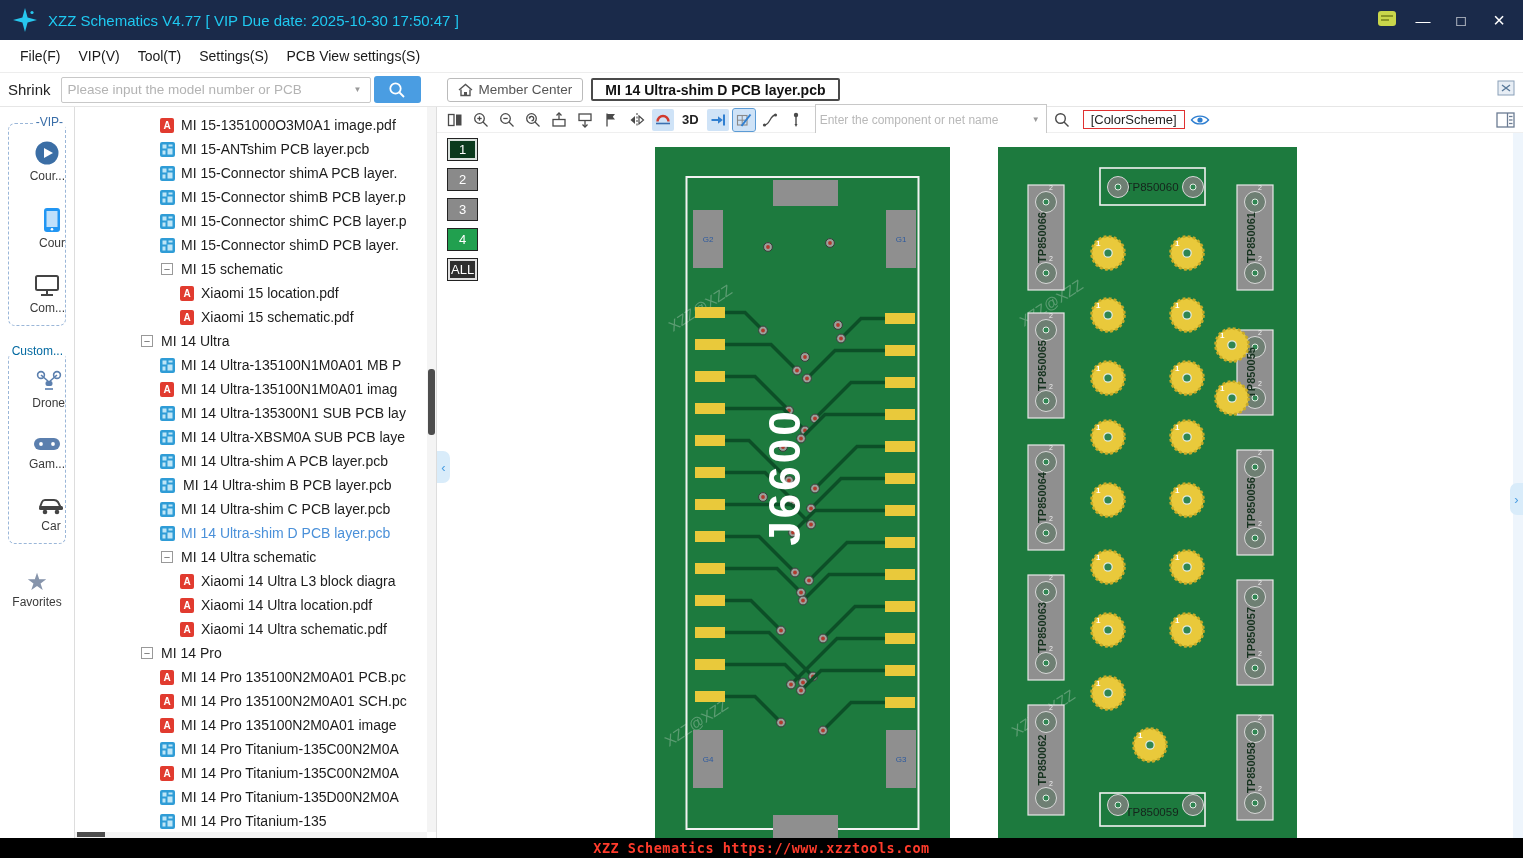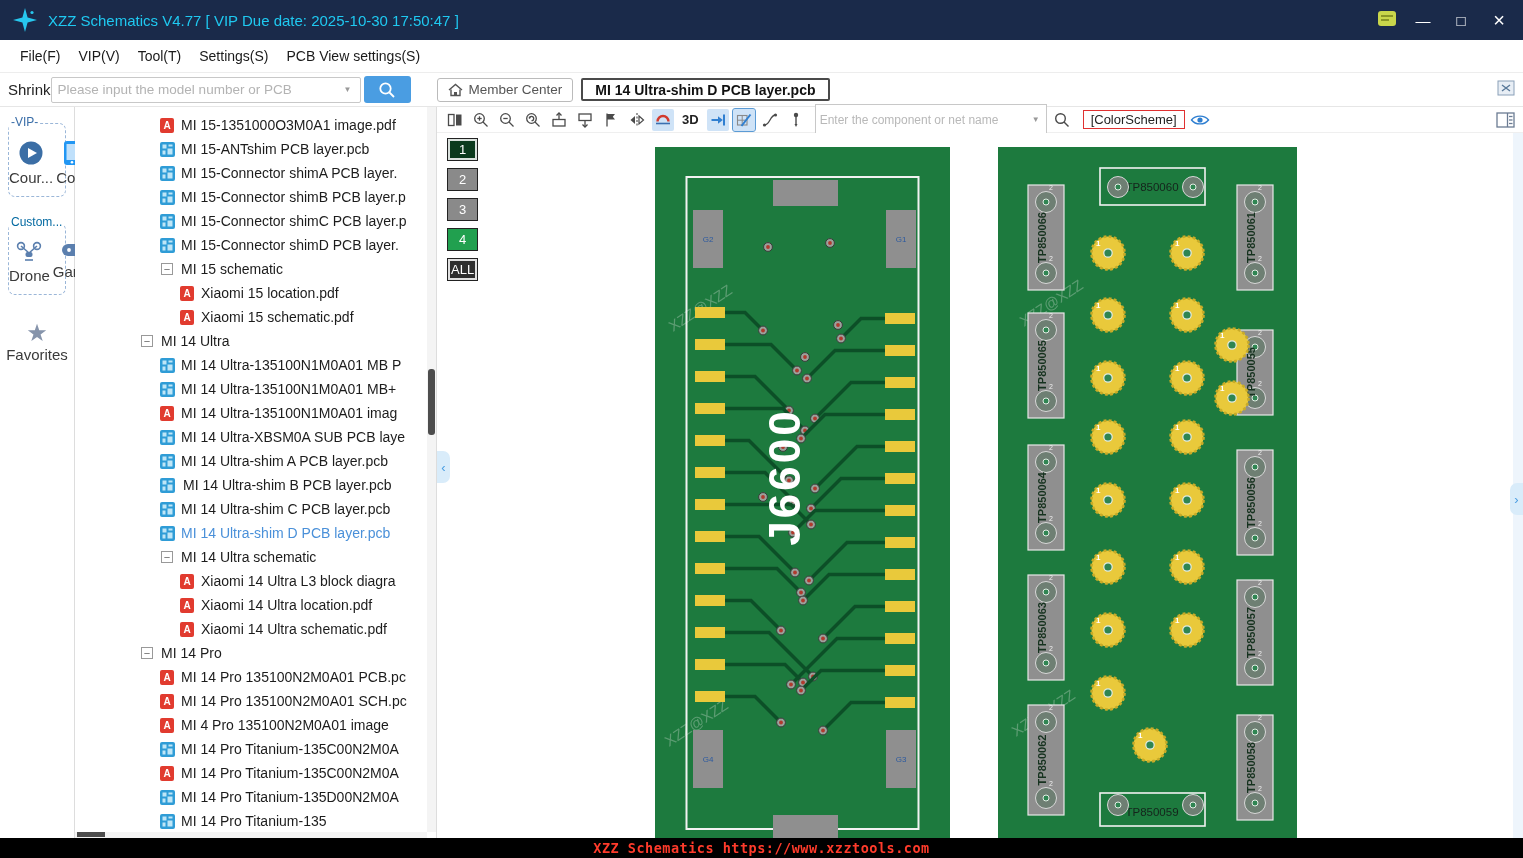--- a/index.html
+++ b/index.html
@@ -14,47 +14,47 @@
   .win-btn { color:#fff; font-size:15px; width:24px; text-align:center; cursor:default; }
   .win-btn.close { font-size:20px; line-height:18px; }
 
   
   .menubar { height:33px; display:flex; align-items:center; gap:18px; padding-left:20px;
              font-size:14px; color:#1a1a1a; border-bottom:1px solid #ededed; background:#fff; }
   .menu-item { white-space:nowrap; cursor:default; }
 
   
   .topbar { height:34px; display:flex; align-items:center; padding-left:8px; background:#fff; border-bottom:1px solid #e6e6e6; }
-  .shrink { font-size:15px; color:#222; }
+  .shrink { font-size:15px; color:#222; margin-right:10px; }
   .model-search { width:310px; height:26px; border:1px solid #c8c8c8; border-radius:2px; display:flex; align-items:center; padding:0 6px; background:#fff; }
   .model-search input { border:none; outline:none; flex:1; min-width:0; font-size:13.5px; font-family:inherit; color:#333; background:transparent; }
   .model-search input::placeholder { color:#b3b3b3; }
   .chev { color:#999; font-size:8px; padding:0 2px; }
   .search-btn { width:47px; height:27px; background:#4a9de2; border:none; border-radius:3px; margin-left:3px;
                 display:flex; align-items:center; justify-content:center; cursor:default; }
   .member-center { margin-left:26px; height:24px; border:1px solid #bbb; border-radius:3px; display:flex; align-items:center;
                    gap:6px; padding:0 10px; color:#555; font-size:13.5px; background:#fff; white-space:nowrap; }
   .tab { margin-left:8px; height:23px; border:2px solid #4a4a4a; border-radius:2px; display:flex; align-items:center;
          padding:0 12px; font-weight:bold; font-size:14px; color:#111; background:#fff; white-space:nowrap; }
   .topbar-right { margin-left:auto; margin-right:8px; display:flex; align-items:center; }
 
   
   .main { position:absolute; top:107px; left:0; right:0; bottom:20px; display:flex; background:#fff; }
 
   
   .vip-sidebar { width:75px; border-right:1px solid #ddd; display:flex; flex-direction:column; align-items:center; padding-top:10px; }
   .vip-box, .custom-box { width:58px; border:1px dashed #9ab6d8; border-radius:7px; position:relative;
-                          display:flex; flex-direction:row; align-items:flex-start; padding:16px 0 10px; gap:3px; }
+                          display:flex; flex-direction:column; align-items:flex-end; padding:16px 0 10px; gap:24px; }
   .vip-box { margin-top:6px; }
   .custom-box { margin-top:26px; }
   .box-title { position:absolute; top:-9px; background:#fff; font-size:12px; padding:0 2px; white-space:nowrap; }
   .vip-box .box-title { color:#3a6ea8; }
   .custom-box .box-title { color:#0369a1; }
   .side-item { display:flex; flex-direction:column; align-items:center; gap:3px; cursor:default; }
-  .side-label { font-size:15px; color:#3a3a3a; white-space:nowrap; }
+  .side-label { font-size:12px; color:#3a3a3a; white-space:nowrap; }
   .fav { margin-top:26px; display:flex; flex-direction:column; align-items:center; gap:1px; }
   .fav .star { font-size:24px; color:#8694ab; line-height:24px; }
 
   
   .tree-panel { width:362px; border-right:1px solid #ddd; position:relative; overflow:hidden; background:#fff; }
   .tree { position:absolute; top:6px; left:0; right:10px; overflow:hidden; }
   .tree-row { height:24px; display:flex; align-items:center; gap:6px; white-space:nowrap; font-size:14px; color:#1c1c1c; cursor:default; overflow:hidden; }
   .tree-row.selected .tlabel { color:#4a90d9; }
   .tico { width:16px; height:16px; flex:0 0 16px; display:flex; align-items:center; justify-content:center; }
   .pdfbox { width:14px; height:15px; background:#e13b2f; border-radius:2px; color:#fff; font-size:10px; font-weight:bold;
@@ -333,48 +333,48 @@
                 <rect x="2.5" y="2.5" width="4" height="4" fill="#bfe6f7"></rect>
                 <rect x="8.5" y="2.5" width="4" height="2" fill="#bfe6f7"></rect>
                 <rect x="2.5" y="8.5" width="3" height="4" fill="#bfe6f7"></rect>
                 <rect x="7.5" y="6.5" width="5" height="6" fill="#bfe6f7"></rect>
               </svg>
             </span>
             <span class="tlabel">MI 14 Ultra-135100N1M0A01 MB P</span>
           </div>
           <div class="tree-row" style="padding-left: 84px;">
             <span class="tico">
-              <svg width="15" height="15" viewBox="0 0 15 15">
-                <rect width="15" height="15" rx="2" fill="#2f9cd6"></rect>
-                <rect x="2.5" y="2.5" width="4" height="4" fill="#bfe6f7"></rect>
-                <rect x="8.5" y="2.5" width="4" height="2" fill="#bfe6f7"></rect>
-                <rect x="2.5" y="8.5" width="3" height="4" fill="#bfe6f7"></rect>
-                <rect x="7.5" y="6.5" width="5" height="6" fill="#bfe6f7"></rect>
-              </svg>
-            </span>
-            <span class="tlabel">MI 14 Ultra-135100N1M0A01 MB+</span>
-          </div>
-          <div class="tree-row" style="padding-left: 84px;">
-            <span class="tico">
               <span class="pdfbox">
                 <span>A</span>
               </span>
             </span>
             <span class="tlabel">MI 14 Ultra-135100N1M0A01 imag</span>
           </div>
           <div class="tree-row" style="padding-left: 84px;">
             <span class="tico">
               <svg width="15" height="15" viewBox="0 0 15 15">
                 <rect width="15" height="15" rx="2" fill="#2f9cd6"></rect>
                 <rect x="2.5" y="2.5" width="4" height="4" fill="#bfe6f7"></rect>
                 <rect x="8.5" y="2.5" width="4" height="2" fill="#bfe6f7"></rect>
                 <rect x="2.5" y="8.5" width="3" height="4" fill="#bfe6f7"></rect>
                 <rect x="7.5" y="6.5" width="5" height="6" fill="#bfe6f7"></rect>
               </svg>
             </span>
+            <span class="tlabel">MI 14 Ultra-135300N1 SUB PCB lay</span>
+          </div>
+          <div class="tree-row" style="padding-left: 84px;">
+            <span class="tico">
+              <svg width="15" height="15" viewBox="0 0 15 15">
+                <rect width="15" height="15" rx="2" fill="#2f9cd6"></rect>
+                <rect x="2.5" y="2.5" width="4" height="4" fill="#bfe6f7"></rect>
+                <rect x="8.5" y="2.5" width="4" height="2" fill="#bfe6f7"></rect>
+                <rect x="2.5" y="8.5" width="3" height="4" fill="#bfe6f7"></rect>
+                <rect x="7.5" y="6.5" width="5" height="6" fill="#bfe6f7"></rect>
+              </svg>
+            </span>
             <span class="tlabel">MI 14 Ultra-XBSM0A SUB PCB laye</span>
           </div>
           <div class="tree-row" style="padding-left: 84px;">
             <span class="tico">
               <svg width="15" height="15" viewBox="0 0 15 15">
                 <rect width="15" height="15" rx="2" fill="#2f9cd6"></rect>
                 <rect x="2.5" y="2.5" width="4" height="4" fill="#bfe6f7"></rect>
                 <rect x="8.5" y="2.5" width="4" height="2" fill="#bfe6f7"></rect>
                 <rect x="2.5" y="8.5" width="3" height="4" fill="#bfe6f7"></rect>
                 <rect x="7.5" y="6.5" width="5" height="6" fill="#bfe6f7"></rect>
@@ -469,21 +469,21 @@
               </span>
             </span>
             <span class="tlabel">MI 14 Pro 135100N2M0A01 SCH.pc</span>
           </div>
           <div class="tree-row" style="padding-left: 84px;">
             <span class="tico">
               <span class="pdfbox">
                 <span>A</span>
               </span>
             </span>
-            <span class="tlabel">MI 4 Pro 135100N2M0A01 image</span>
+            <span class="tlabel">MI 14 Pro 135100N2M0A01 image</span>
           </div>
           <div class="tree-row" style="padding-left: 84px;">
             <span class="tico">
               <svg width="15" height="15" viewBox="0 0 15 15">
                 <rect width="15" height="15" rx="2" fill="#2f9cd6"></rect>
                 <rect x="2.5" y="2.5" width="4" height="4" fill="#bfe6f7"></rect>
                 <rect x="8.5" y="2.5" width="4" height="2" fill="#bfe6f7"></rect>
                 <rect x="2.5" y="8.5" width="3" height="4" fill="#bfe6f7"></rect>
                 <rect x="7.5" y="6.5" width="5" height="6" fill="#bfe6f7"></rect>
               </svg>

